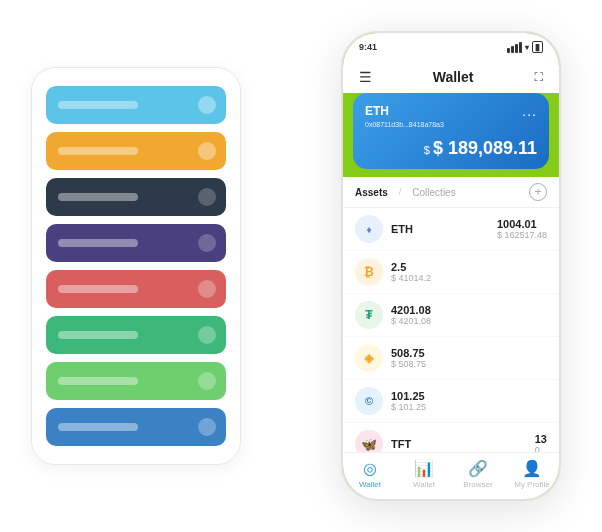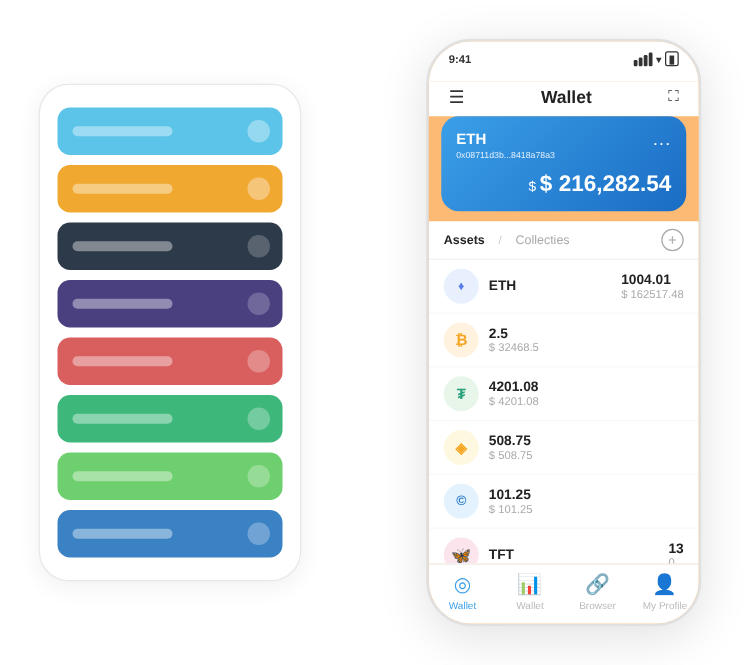--- a/index.html
+++ b/index.html
@@ -85,21 +85,21 @@
     }
 
     
     .phone {
       position: absolute;
       right: 30px;
       top: 50%;
       transform: translateY(-50%);
       width: 220px;
       height: 470px;
-      background: #fdba74;
+      background: #84cc16;
       border-radius: 36px;
       border: 2px solid #e0e0e0;
       box-shadow: 0 8px 40px rgba(0,0,0,0.12);
       overflow: hidden;
       display: flex;
       flex-direction: column;
     }
 
     .phone-notch-area {
       background: #fff;
@@ -416,21 +416,21 @@
       <span class="expand-icon">⛶</span>
     </div>
 
     <div class="eth-card">
       <div class="eth-card-header">
         <span class="eth-name">ETH</span>
         <span class="eth-more">...</span>
       </div>
       <div class="eth-address">0x08711d3b...8418a78a3</div>
       <div class="eth-balance">
-        <span class="eth-currency">$</span><span style="font-size:18px;font-weight:700;">$ 216,282.54</span>
+        <span class="eth-currency">$</span><span style="font-size:18px;font-weight:700;">$ 189,089.11</span>
       </div>
     </div>
 
     <div class="phone-content">
 
       <div class="assets-header">
         <div class="assets-tabs">
           <span class="tab-active">Assets</span>
           <span class="tab-separator">/</span>
           <span class="tab-inactive">Collecties</span>
@@ -448,21 +448,21 @@
           <div class="asset-values">
             <div class="asset-amount">1004.01</div>
             <div class="asset-usd">$ 162517.48</div>
           </div>
         </div>
 
         <div class="asset-row">
           <div class="asset-icon icon-imbtc" style="font-size:12px;">₿</div>
           <div class="asset-values">
             <div class="asset-amount">2.5</div>
-            <div class="asset-usd">$ 32468.5</div>
+            <div class="asset-usd">$ 41014.2</div>
           </div>
         </div>
 
         <div class="asset-row">
           <div class="asset-icon icon-usdt" style="font-size:12px;">₮</div>
           <div class="asset-values">
             <div class="asset-amount">4201.08</div>
             <div class="asset-usd">$ 4201.08</div>
           </div>
         </div>

